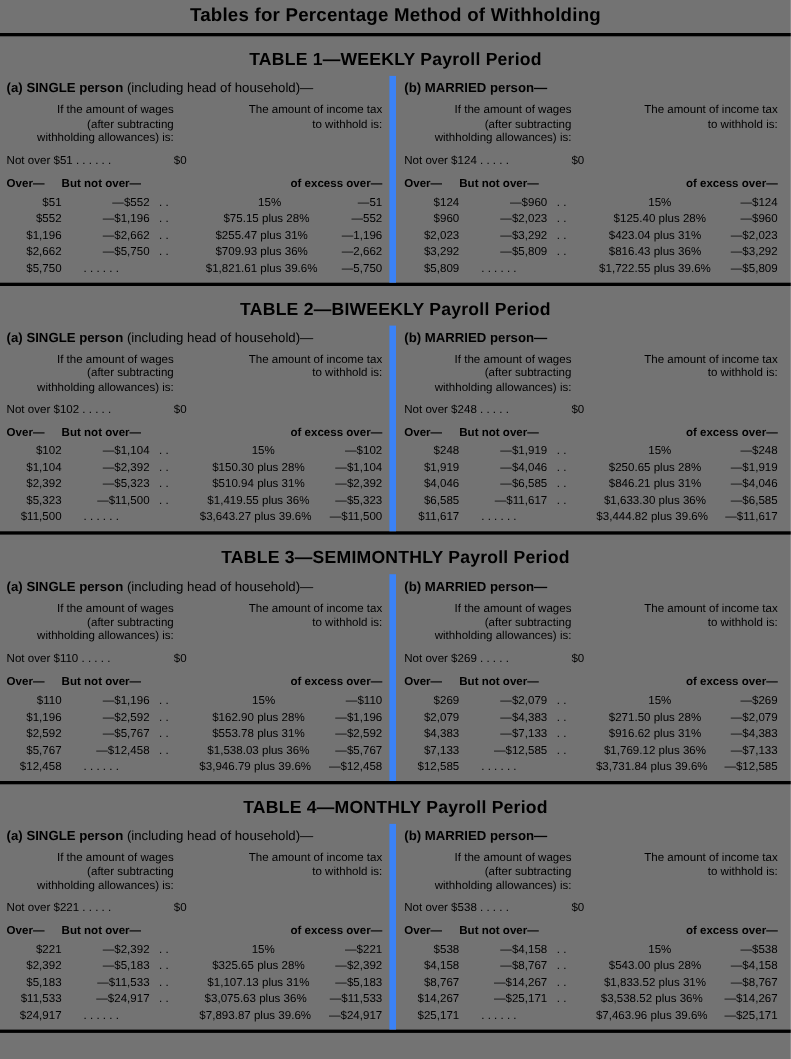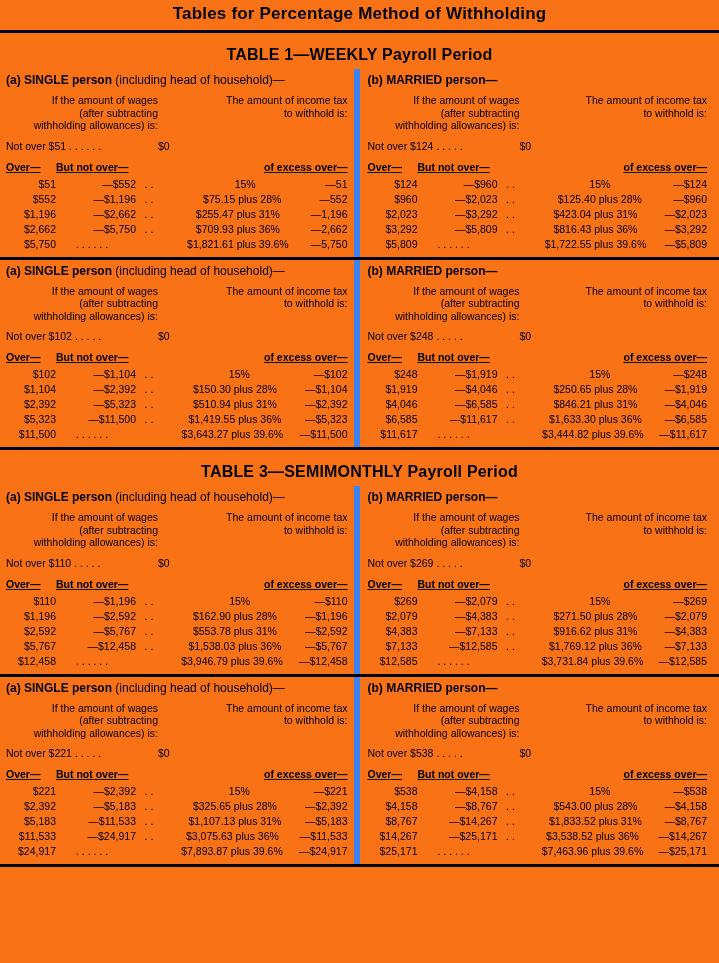--- a/index.html
+++ b/index.html
@@ -1,31 +1,31 @@
 <!DOCTYPE html>
 <html><head>
 <meta charset="utf-8">
 <style>
   html,body{margin:0;padding:0;background:#ffffff;}
   body{font-family:"Liberation Sans",sans-serif;color:#000;}
-  .page{width:719px;height:963px;background:#f97316;overflow:hidden;box-sizing:border-box;}
+  .page{width:719px;height:963px;background:#737373;overflow:hidden;box-sizing:border-box;}
   .ptitle{text-align:center;font-weight:bold;font-size:17px;padding-top:4px;letter-spacing:.2px;}
   .psub{text-align:center;font-weight:bold;font-size:11px;margin-top:3px;}
   .hrule{height:3px;background:#000;margin-top:6px;}
   .ttitle{text-align:center;font-weight:bold;font-size:16px;margin:13px 0 5px 0;letter-spacing:.2px;}
   .tbody{display:flex;border-bottom:3px solid #000;align-items:stretch;}
   .half{width:50%;box-sizing:border-box;font-size:10.5px;padding:3px 6px 5px 6px;}
   .half.left{border-right:6px solid #3b82f6;}
   .half.right{padding-left:8px;padding-right:12px;}
   .sec-head{font-size:12px;margin:1px 0 7px 0;}
   .sec-head .b{font-weight:bold;}
   .desc{display:grid;grid-template-columns:152px 1fr;line-height:12.5px;margin-bottom:8px;}
   .pre{white-space:pre-line;text-align:right;}
   .notover{display:grid;grid-template-columns:152px 1fr;margin-bottom:9px;}
-  .hdr{display:grid;grid-template-columns:50px 1fr auto;font-weight:bold;margin-bottom:4px;text-decoration:underline;}
+  .hdr{display:grid;grid-template-columns:50px 1fr auto;font-weight:bold;margin-bottom:4px;}
   .hdr .h3{text-align:right;}
   .r{display:grid;grid-template-columns:50px 80px 26px 1fr auto;line-height:15px;}
   .c1{text-align:right;}
   .c2{text-align:right;}
   .c3{text-align:center;}
   .c3.span2{grid-column:2/4;text-align:left;padding-left:20px;}
   .c4{text-align:center;padding-left:3px;}
   .c5{text-align:right;}
 </style>
 </head>
@@ -145,20 +145,21 @@
               <span class="c3 span2">. . . . . .</span>
               <span class="c4">$1,722.55 plus 39.6%</span>
               <span class="c5">—$5,809</span>
             </div>
         </div>
       </div>
     </div>
   </section>
 
   <section>
+    <div class="ttitle">TABLE 2—BIWEEKLY Payroll Period</div>
     <div class="tbody">
       <div class="half left">
         <div class="sec-head"><span class="b">(a) SINGLE person</span><span> (including head of household)—</span></div>
         <div class="desc">
           <div class="pre">If the amount of wages
 (after subtracting
 withholding allowances) is:</div>
           <div class="pre">The amount of income tax
 to withhold is:</div>
         </div>
@@ -376,20 +377,21 @@
               <span class="c3 span2">. . . . . .</span>
               <span class="c4">$3,731.84 plus 39.6%</span>
               <span class="c5">—$12,585</span>
             </div>
         </div>
       </div>
     </div>
   </section>
 
   <section>
+    <div class="ttitle">TABLE 4—MONTHLY Payroll Period</div>
     <div class="tbody">
       <div class="half left">
         <div class="sec-head"><span class="b">(a) SINGLE person</span><span> (including head of household)—</span></div>
         <div class="desc">
           <div class="pre">If the amount of wages
 (after subtracting
 withholding allowances) is:</div>
           <div class="pre">The amount of income tax
 to withhold is:</div>
         </div>

